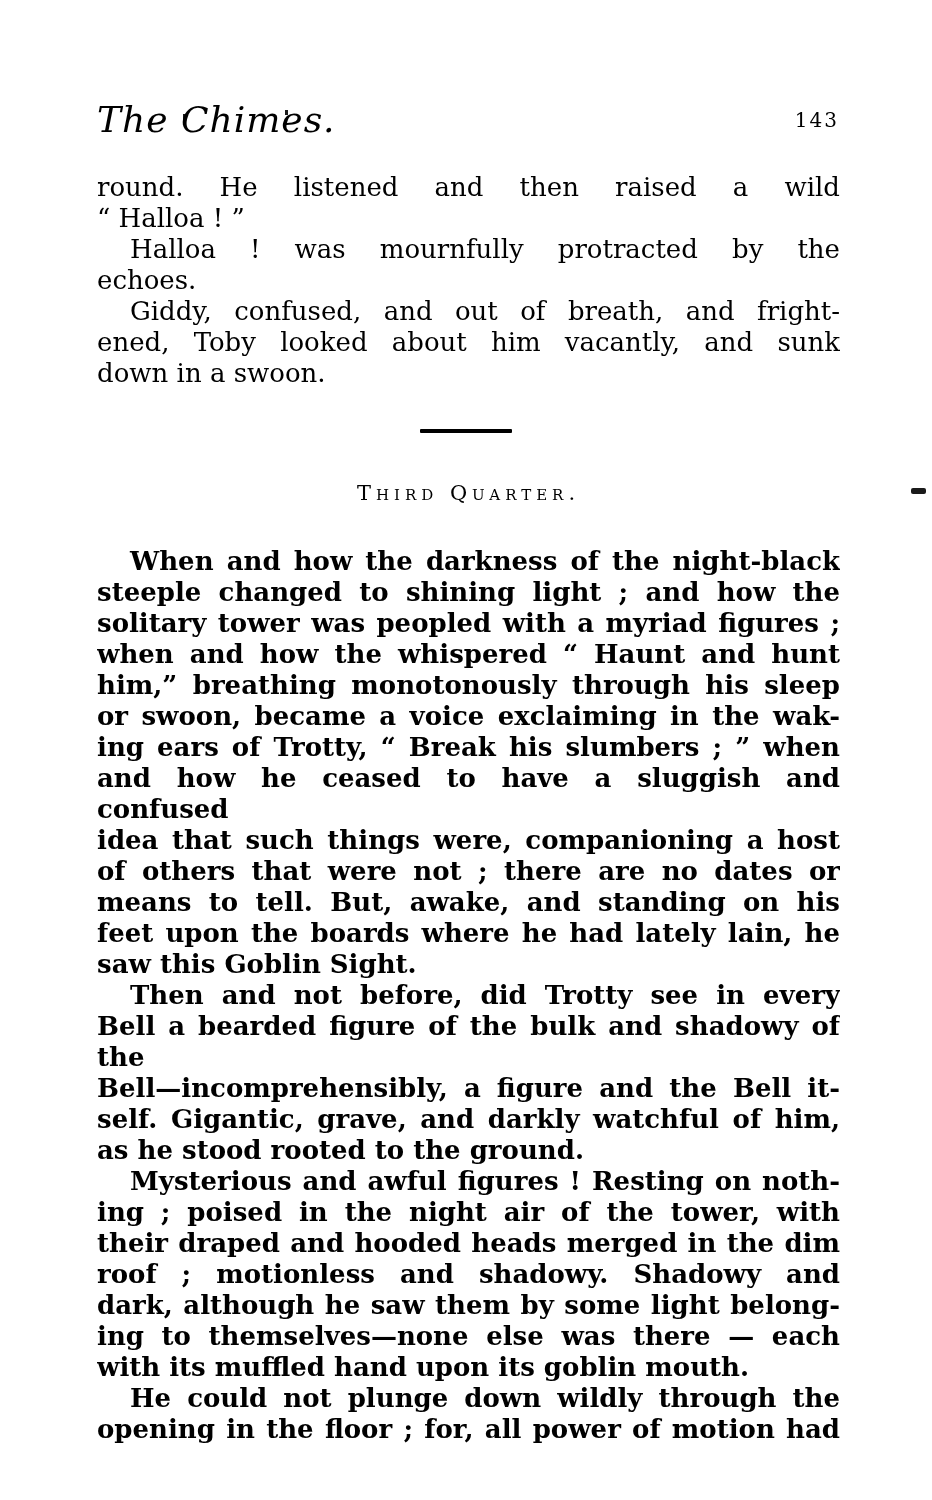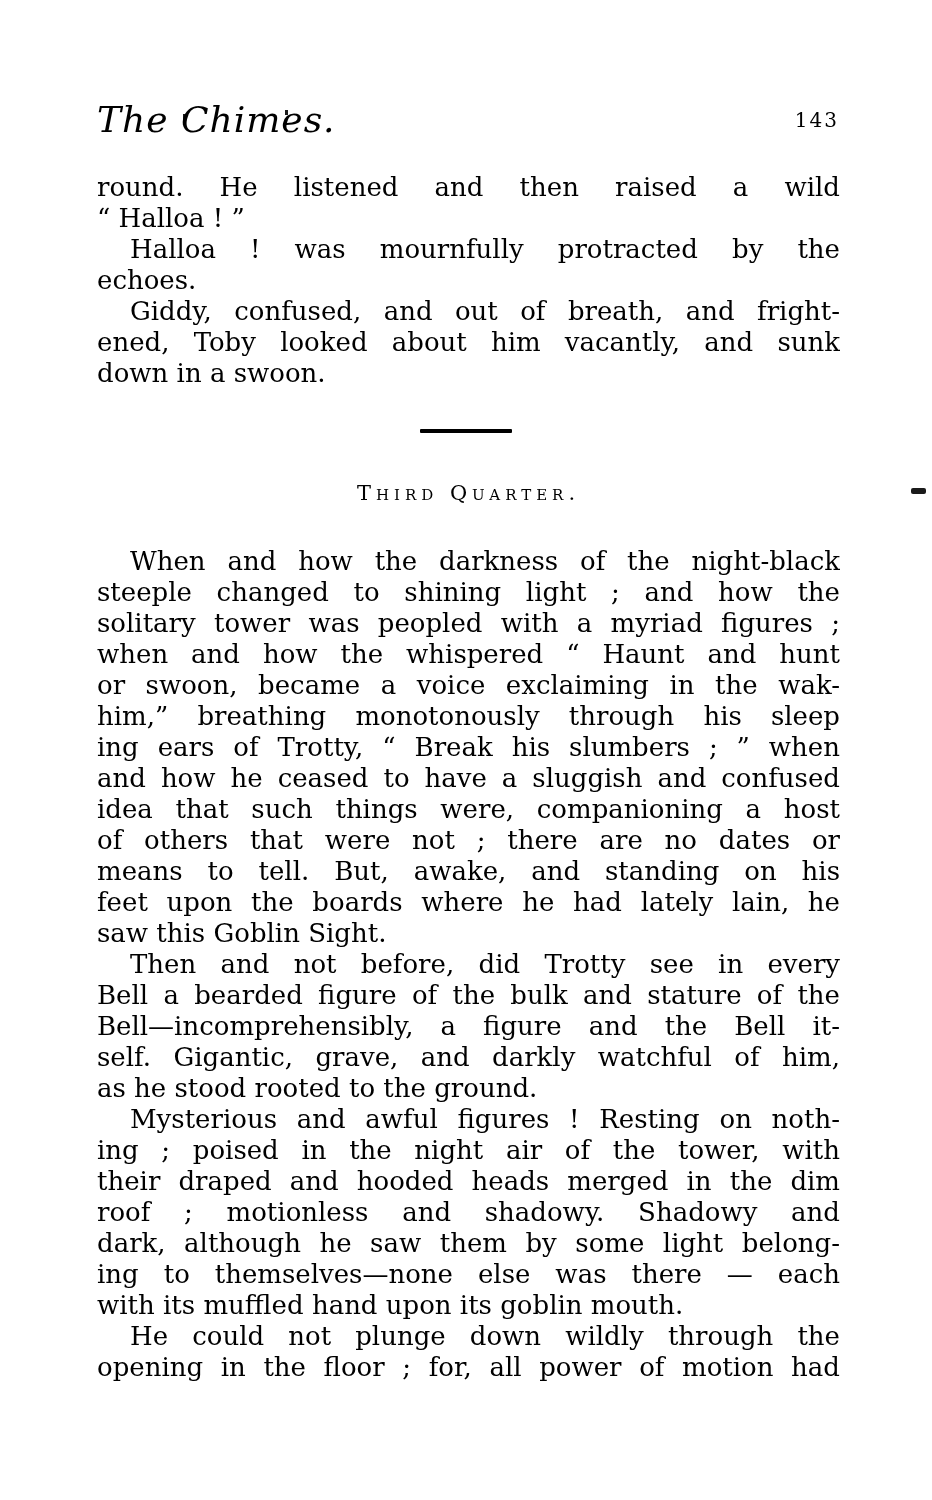--- a/index.html
+++ b/index.html
@@ -68,21 +68,21 @@
 
   .section-heading {
     margin: 44px 92px 0 97px;
     text-align: center;
     font-variant: small-caps;
     font-size: 21px;
     line-height: 32px;
     letter-spacing: 5px;
   }
 
-  .after-heading { margin-top: 37px; }
+  .after-heading { margin-top: 37px; font-weight: bold; }
 
   
   .speck {
     position: absolute;
     background: #1a1a1a;
   }
   .speck-1 { left: 183px; top: 12px; width: 3px; height: 6px; }
   .speck-2 { left: 285px; top: 8px;  width: 3px; height: 5px; }
   .smudge  { left: 911px; top: 386px; width: 15px; height: 6px; border-radius: 2px; }
 </style>
@@ -119,33 +119,33 @@
   <div class="section-divider"></div>
 
   <div class="section-heading">Third Quarter.</div>
 
   <div class="body-text after-heading" id="paras-after">
       <div class="paragraph indent">
         <div class="line">When and how the darkness of the night-black</div>
         <div class="line">steeple changed to shining light ; and how the</div>
         <div class="line">solitary tower was peopled with a myriad figures ;</div>
         <div class="line">when and how the whispered “ Haunt and hunt</div>
+        <div class="line">him,” breathing monotonously through his sleep</div>
         <div class="line">or swoon, became a voice exclaiming in the wak-</div>
-        <div class="line">him,” breathing monotonously through his sleep</div>
         <div class="line">ing ears of Trotty, “ Break his slumbers ; ” when</div>
         <div class="line">and how he ceased to have a sluggish and confused</div>
         <div class="line">idea that such things were, companioning a host</div>
         <div class="line">of others that were not ; there are no dates or</div>
         <div class="line">means to tell. But, awake, and standing on his</div>
         <div class="line">feet upon the boards where he had lately lain, he</div>
         <div class="line last">saw this Goblin Sight.</div>
       </div>
       <div class="paragraph indent">
         <div class="line">Then and not before, did Trotty see in every</div>
-        <div class="line">Bell a bearded figure of the bulk and stature of the</div>
+        <div class="line">Bell a bearded figure of the bulk and shadowy of the</div>
         <div class="line">Bell—incomprehensibly, a figure and the Bell it-</div>
         <div class="line">self. Gigantic, grave, and darkly watchful of him,</div>
         <div class="line last">as he stood rooted to the ground.</div>
       </div>
       <div class="paragraph indent">
         <div class="line">Mysterious and awful figures ! Resting on noth-</div>
         <div class="line">ing ; poised in the night air of the tower, with</div>
         <div class="line">their draped and hooded heads merged in the dim</div>
         <div class="line">roof ; motionless and shadowy. Shadowy and</div>
         <div class="line">dark, although he saw them by some light belong-</div>

